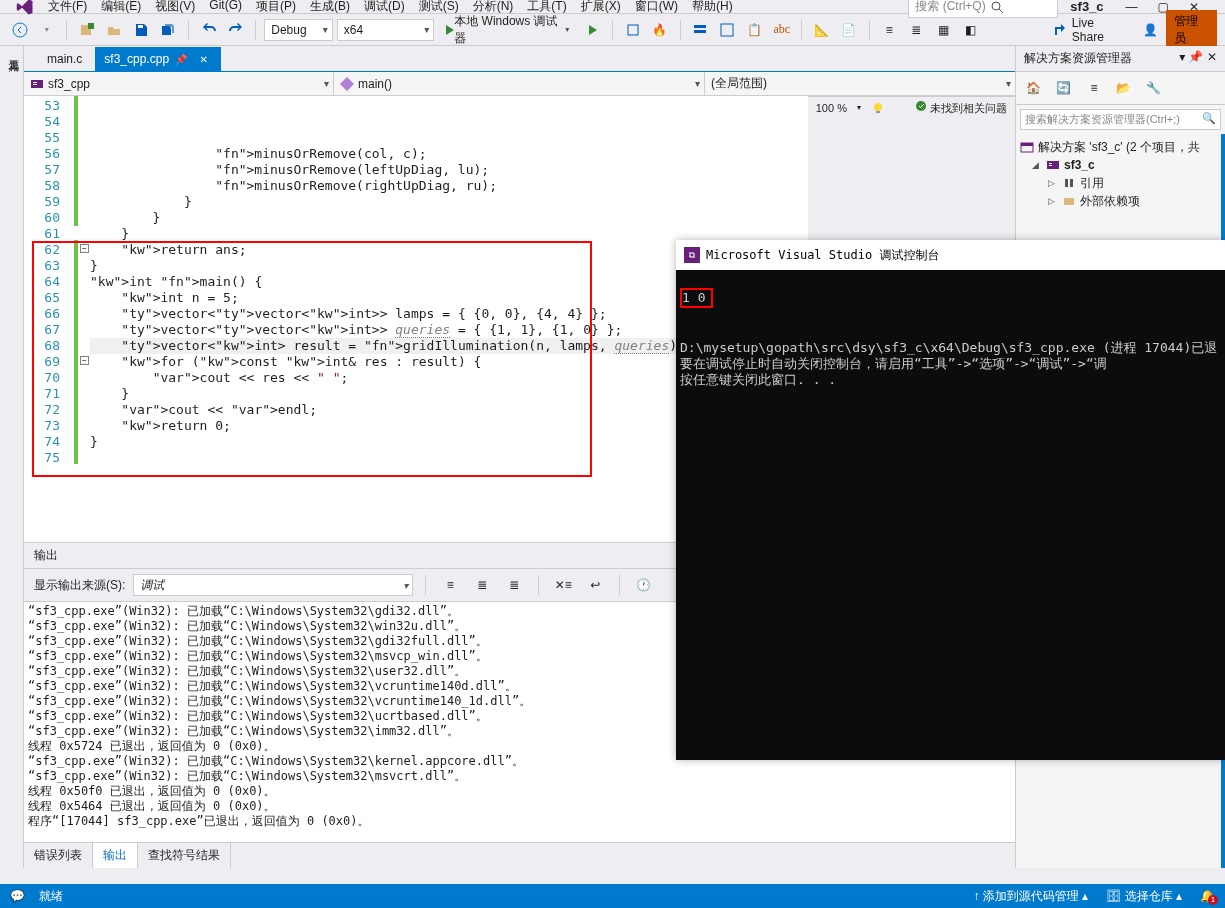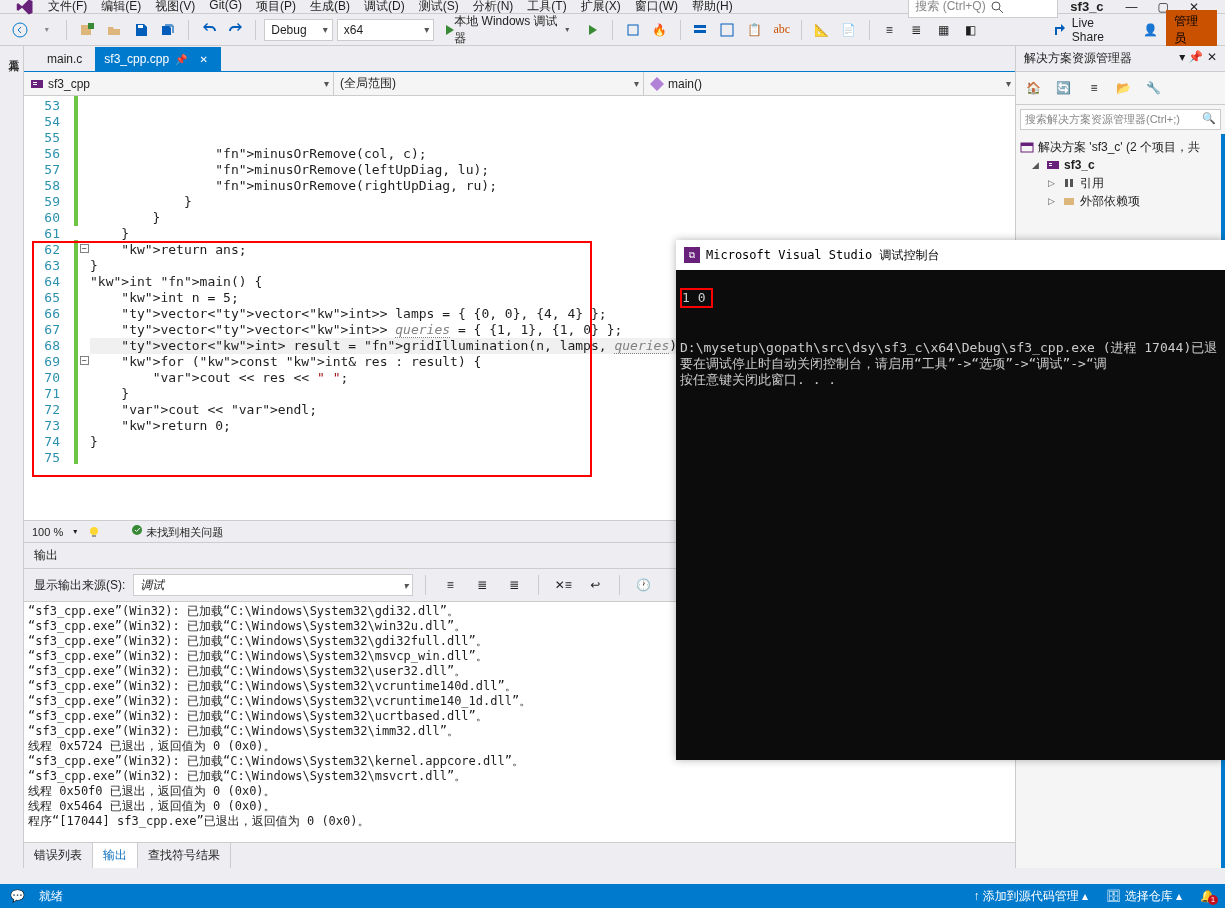--- a/index.html
+++ b/index.html
@@ -34,21 +34,21 @@
 .tab.active { background:#007acc; color:#fff; }
 .tab .x { margin-left:6px; font-size:10px; }
 .pin { font-size:10px; }
 
 .navbar { height:24px; display:flex; border-bottom:1px solid #ccc; }
 .navcombo { flex:1; border-right:1px solid #ccc; display:flex; align-items:center; padding:0 18px 0 6px; font-size:12px; position:relative; background:#f5f5f5; }
 .navcombo:last-child { border-right:none; }
 .navcombo::after { content:"▾"; position:absolute; right:4px; font-size:10px; color:#555; }
 .navcombo svg { margin-right:4px; }
 
-.editor-wrap { flex:1; display:flex; min-height:0; flex-direction:column; }
+.editor-wrap { flex:1; display:flex; min-height:0; flex-direction:row; }
 .editor { flex:1; display:flex; background:#fff; min-height:0; overflow:hidden; font-family:Consolas,monospace; font-size:13px; }
 .gutter { width:50px; text-align:right; padding-right:14px; color:#2b91af; background:#fff; line-height:16px; padding-top:2px; }
 .margin { width:16px; background:#fff; position:relative; }
 .margin .green { position:absolute; left:0; width:4px; background:#6cc644; }
 .margin .collapse { position:absolute; left:6px; width:9px; height:9px; border:1px solid #808080; font-size:8px; line-height:7px; text-align:center; background:#fff; cursor:pointer; }
 .code { flex:1; line-height:16px; padding-top:2px; white-space:pre; position:relative; }
 .redbox { position:absolute; border:2px solid #f00; pointer-events:none; }
 .str { color:#a31515; }
 .gi { color:#808080; font-style:italic; }
 .dotted { border-bottom:1px dotted #808080; }
@@ -240,29 +240,29 @@
 
     <div class="navbar">
       <div class="navcombo" style="max-width:310px">
         <svg width="14" height="14">
             <rect x="1" y="3" width="12" height="8" fill="#68217a"></rect>
             <rect x="3" y="5" width="4" height="1" fill="#fff"></rect>
             <rect x="3" y="7" width="4" height="1" fill="#fff"></rect>
           </svg>
         <span>sf3_cpp</span>
       </div>
+      <div class="navcombo">
+        <svg width="14" height="14">
+            <rect x="2" y="2" width="10" height="10" transform="rotate(45 7 7)" fill="#b180d7"></rect>
+          </svg>
+        <span>main()</span>
+      </div>
       <div class="navcombo" style="max-width:310px">
           <span>(全局范围)</span>
         </div>
-      <div class="navcombo">
-        <svg width="14" height="14">
-            <rect x="2" y="2" width="10" height="10" transform="rotate(45 7 7)" fill="#b180d7"></rect>
-          </svg>
-        <span>main()</span>
-      </div>
     </div>
 
     <div class="editor-wrap">
       <div class="editor">
         <div class="gutter" id="gutter">53
 54
 55
 56
 57
 58

